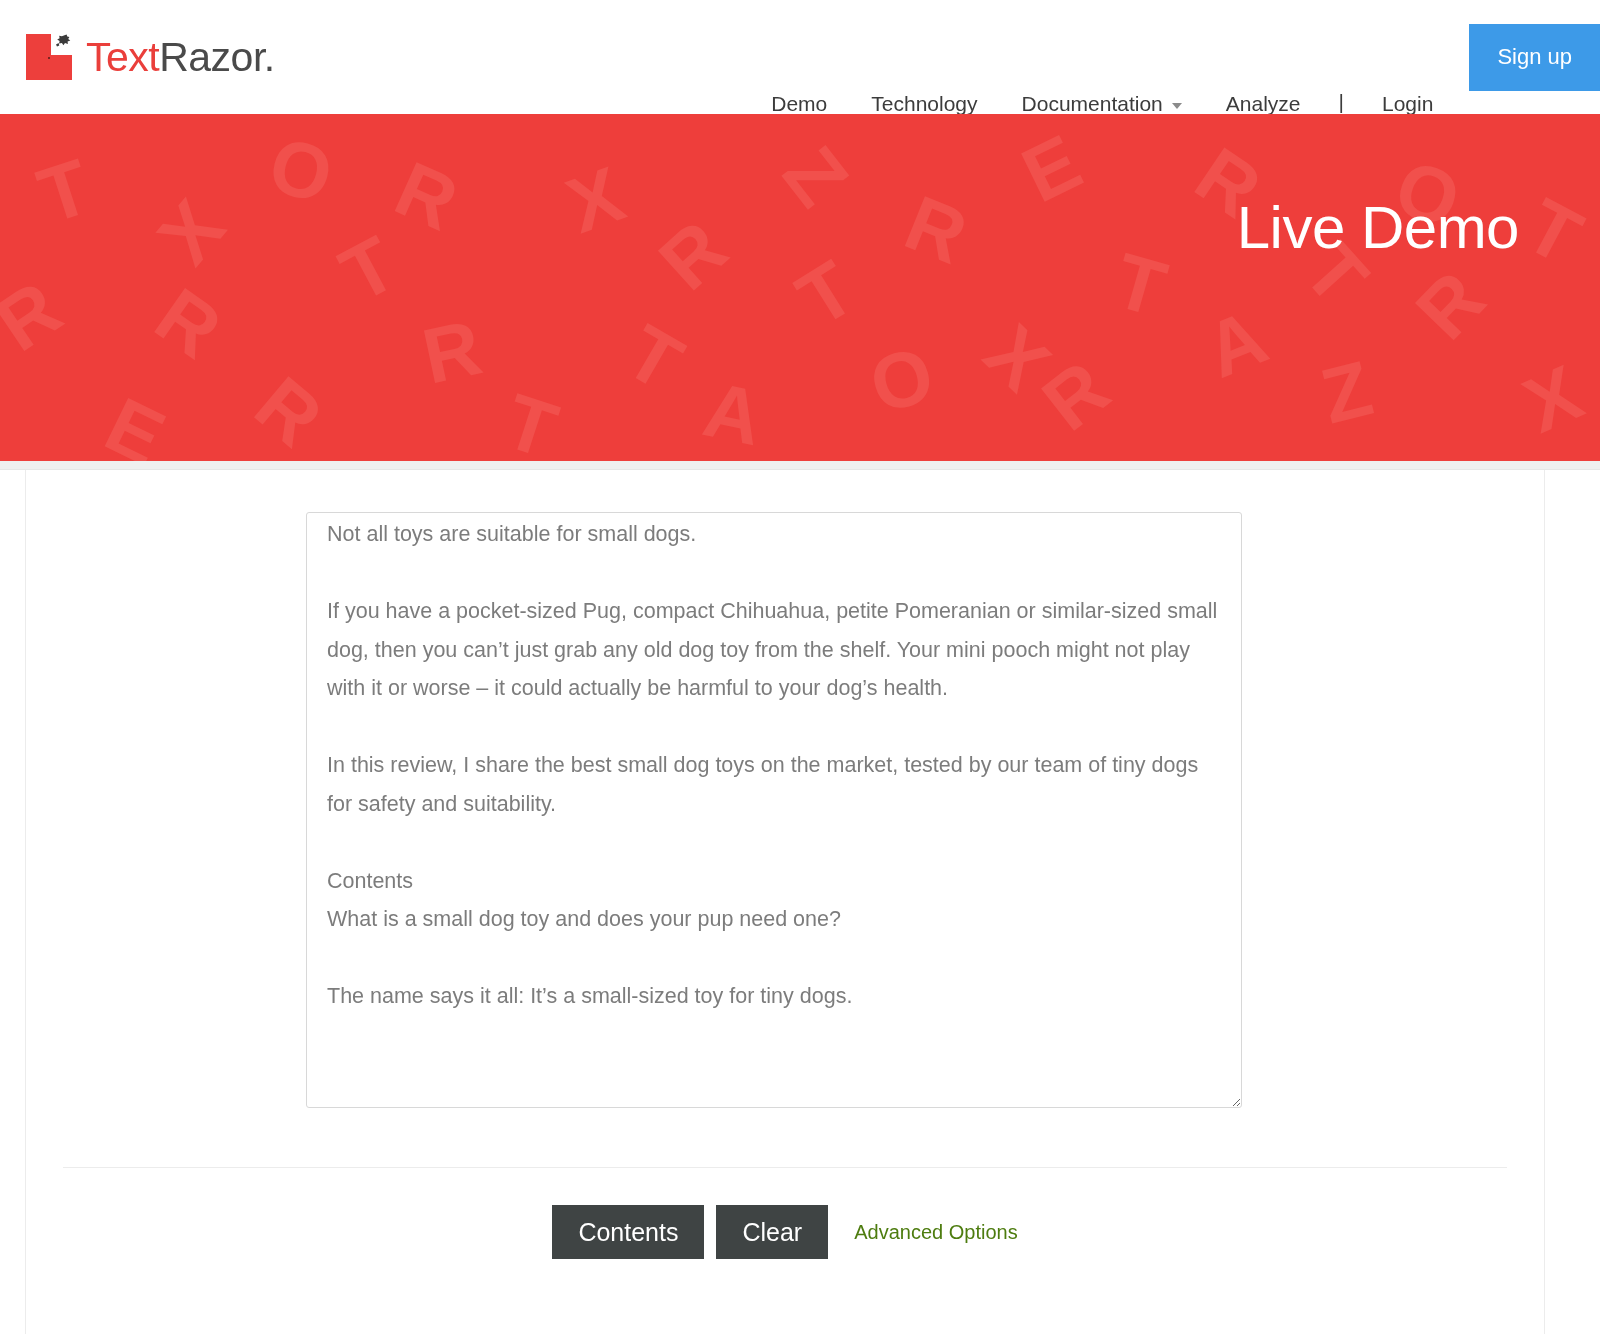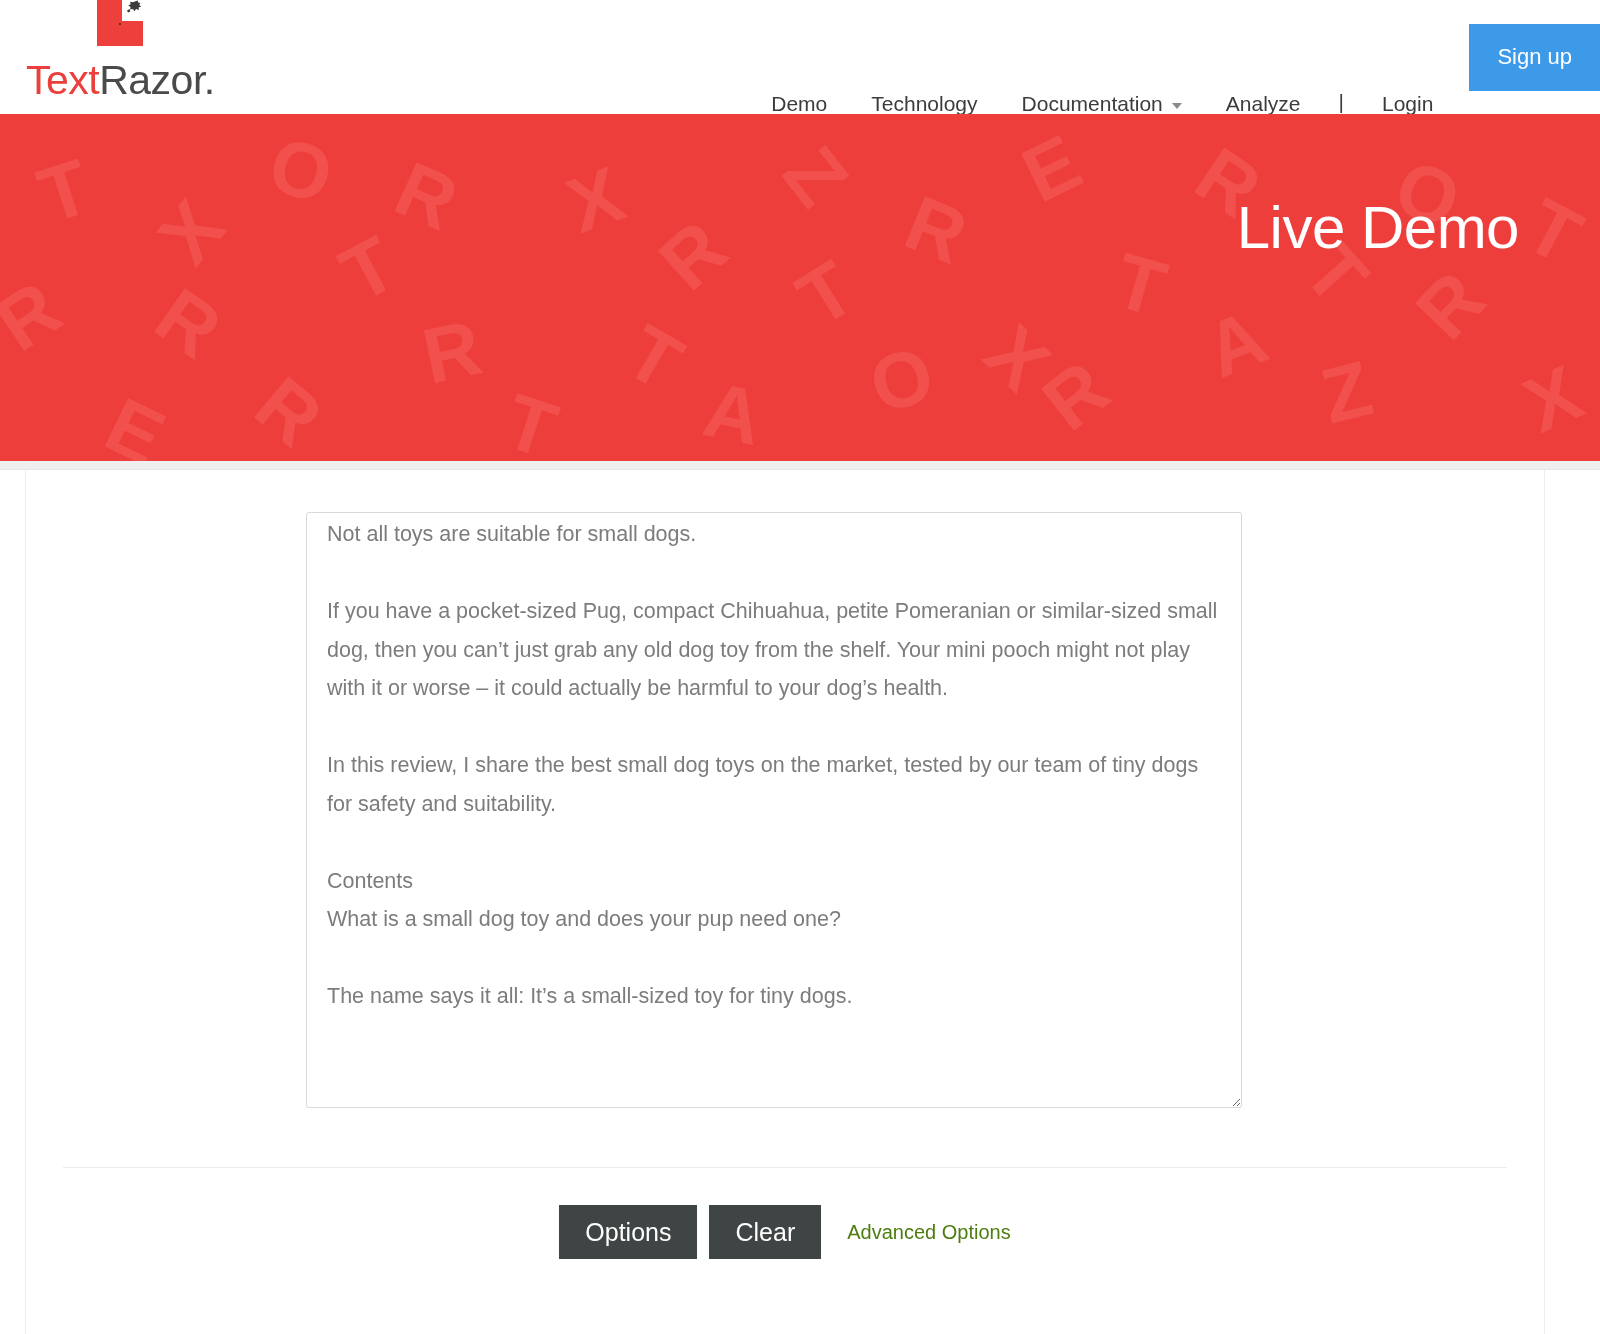--- a/index.html
+++ b/index.html
@@ -18,21 +18,20 @@
     background: #ffffff;
     display: flex;
     align-items: stretch;
   }
   .brand {
     display: flex;
     align-items: center;
     padding-left: 26px;
     gap: 14px;
     text-decoration: none;
-    flex-direction: column;
   }
   .brand-mark {
     position: relative;
     width: 46px; height: 46px;
     flex: 0 0 auto;
   }
   .brand-mark .sq {
     position: absolute; inset: 0;
     background: #ed3f3c;
   }
@@ -328,19 +327,19 @@
 In this review, I share the best small dog toys on the market, tested by our team of tiny dogs for safety and suitability.
 
 Contents
 What is a small dog toy and does your pup need one?
 
 The name says it all: It’s a small-sized toy for tiny dogs.</textarea>
 
       <div class="divider"></div>
 
       <div class="actions">
-        <button class="btn-dark">Options</button>
+        <button class="btn-dark">Contents</button>
         <button class="btn-dark">Clear</button>
         <a class="link-advanced" href="#">Advanced Options</a>
       </div>
     </div>
   </div>
 </main>
 
 </body></html>

